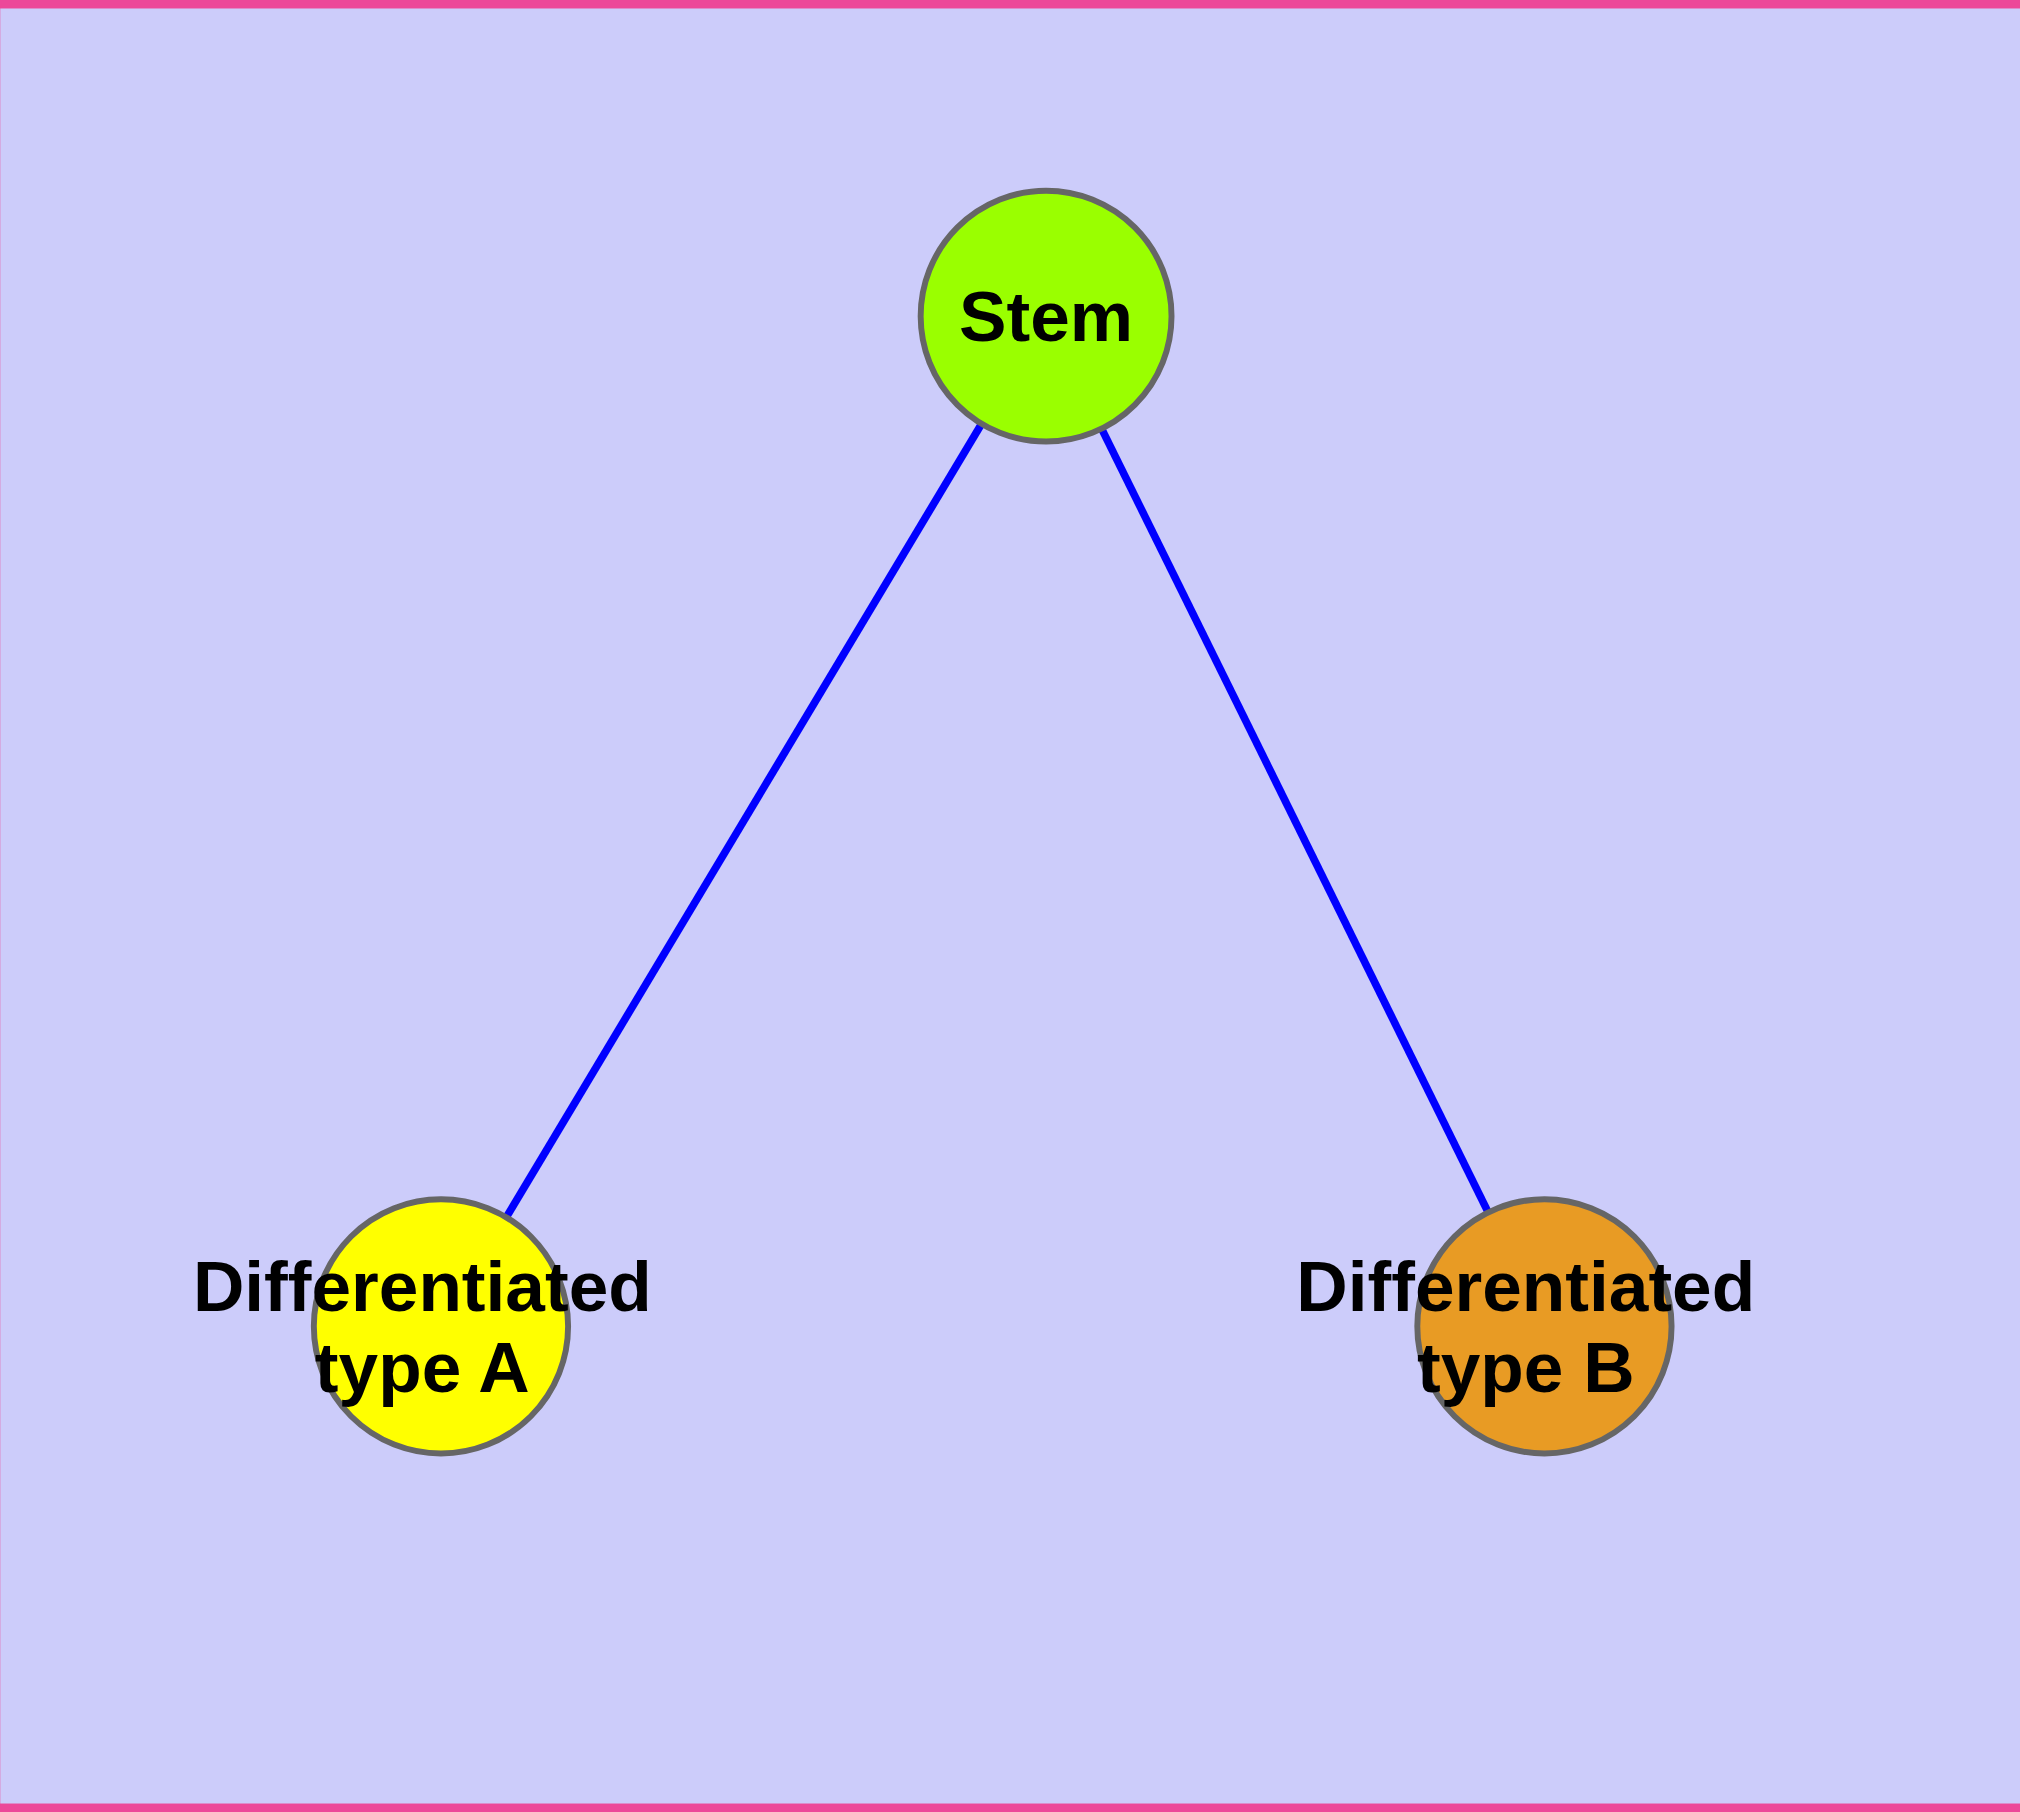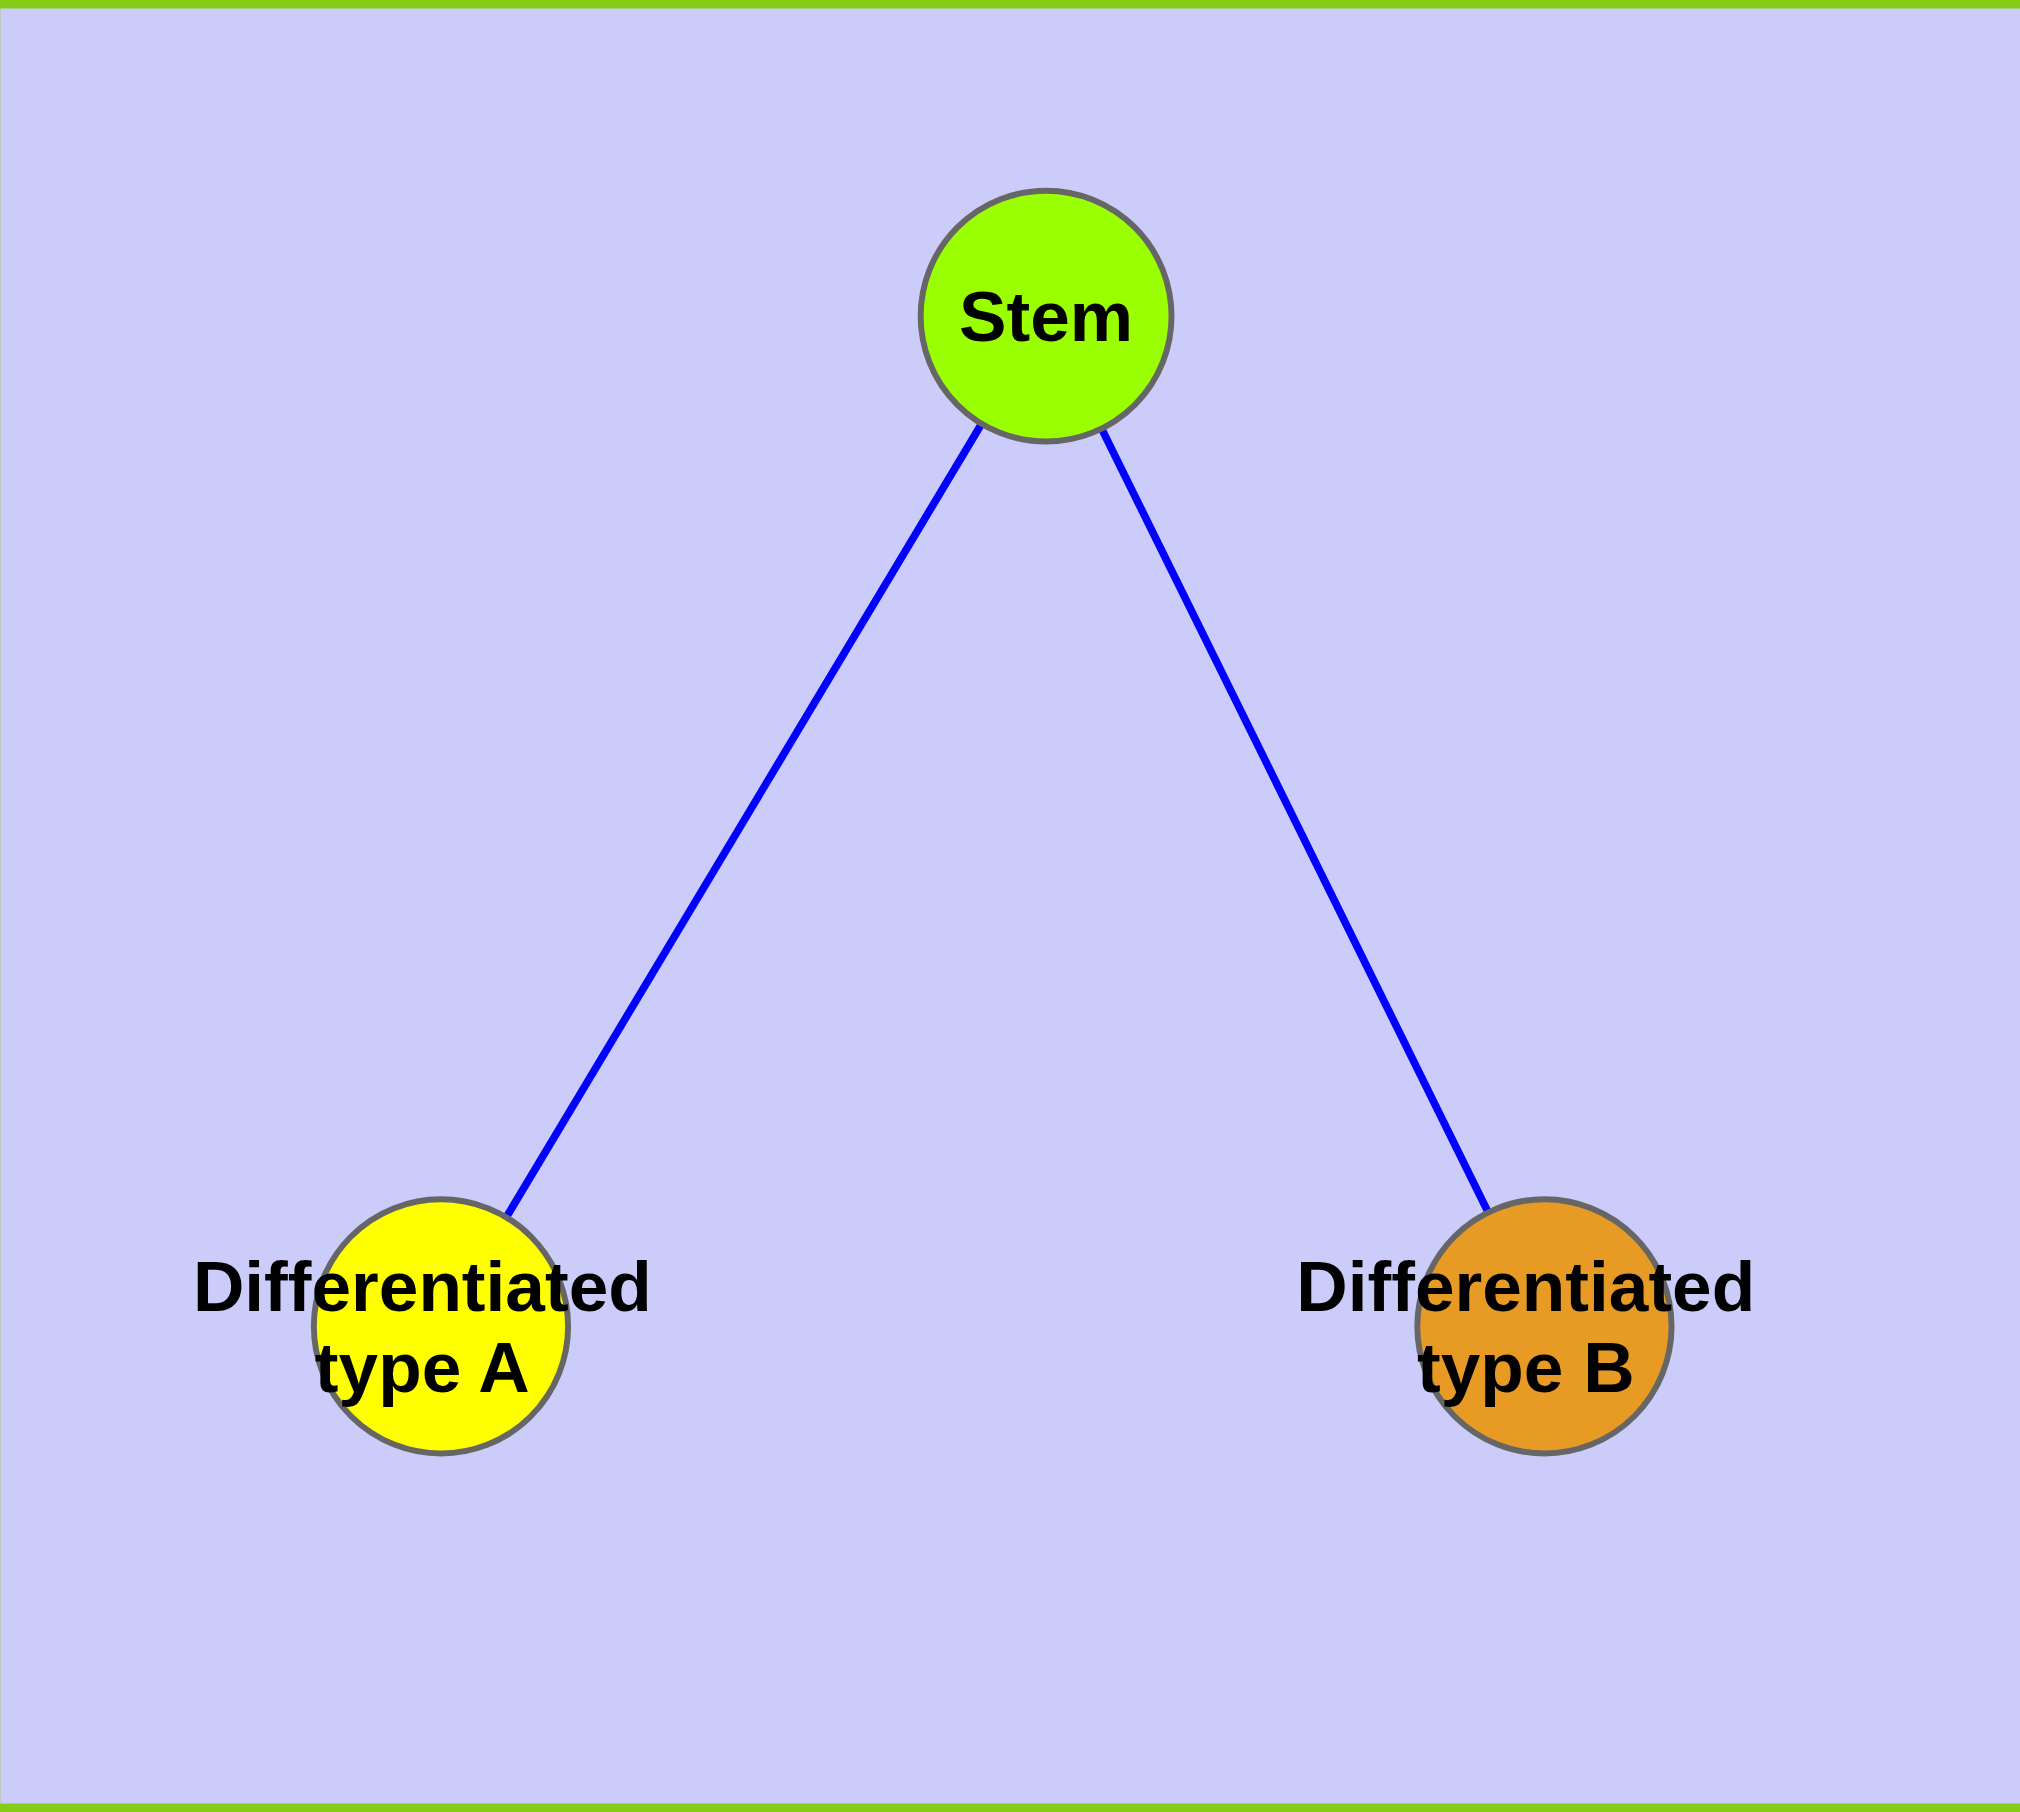--- a/index.html
+++ b/index.html
@@ -10,21 +10,21 @@
   body {
     width: 2021px;
     height: 1812px;
     overflow: hidden;
     font-family: "Liberation Sans", sans-serif;
   }
   #graph-canvas {
     position: relative;
     width: 2021px;
     height: 1812px;
-    background: #84cc16;
+    background: #ec4899;
   }
   #graph-svg {
     position: absolute;
     top: 0;
     left: 0;
     width: 2021px;
     height: 1812px;
     display: block;
   }
   .node-label {

